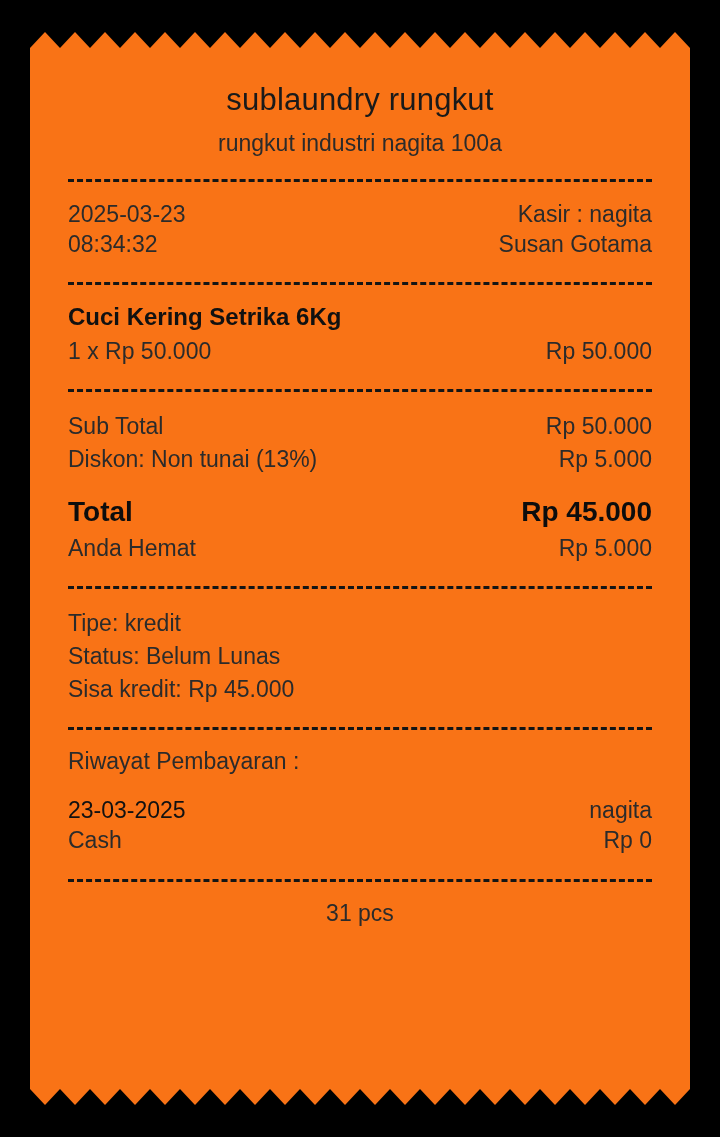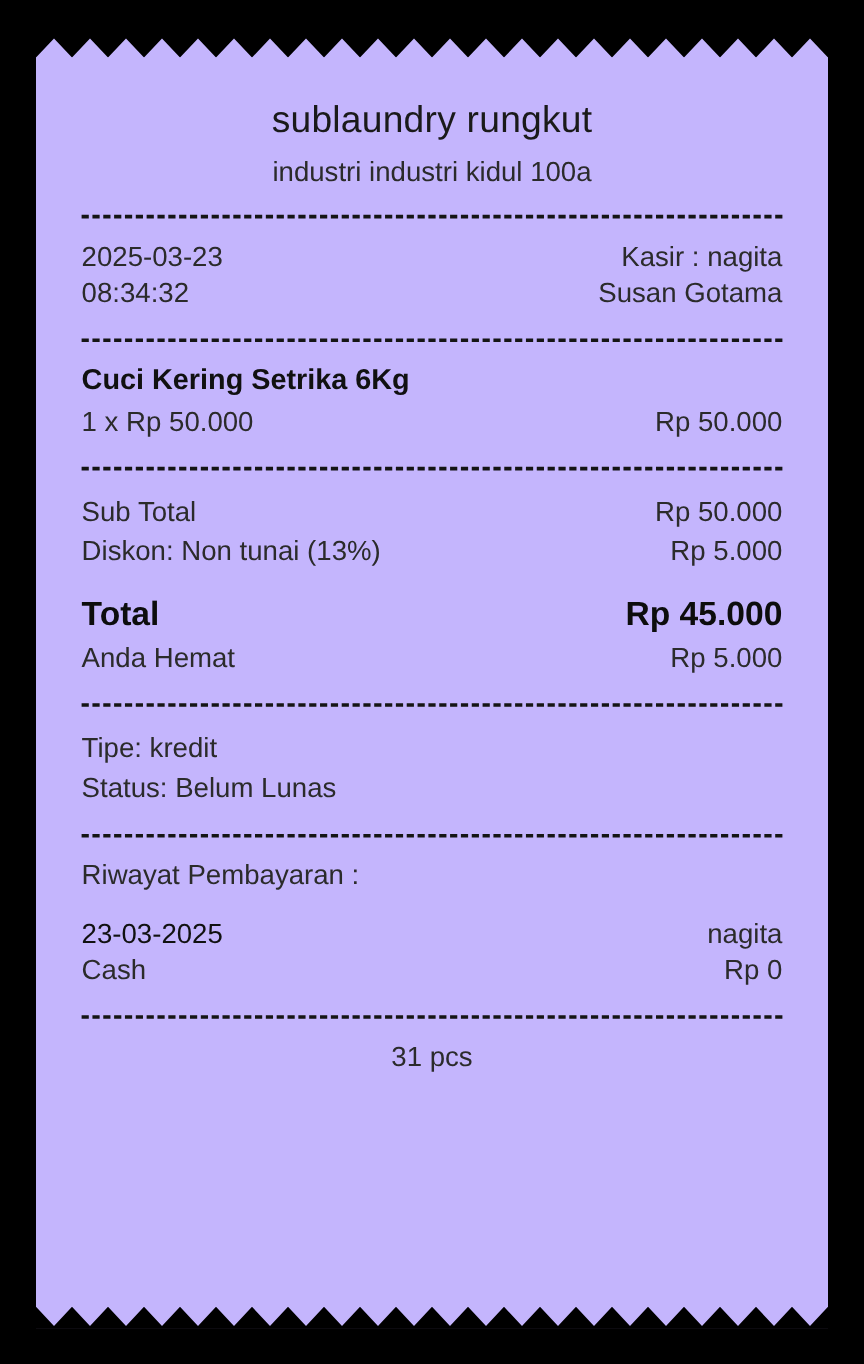--- a/index.html
+++ b/index.html
@@ -19,21 +19,21 @@
     top: 30px;
     width: 660px;
     height: 1077px;
   }
   .receipt {
     position: absolute;
     left: 0;
     top: 0;
     width: 660px;
     height: 1077px;
-    background: #c4b5fd;
+    background: #f97316;
     box-sizing: border-box;
     padding: 30px 38px 20px 38px;
     
     -webkit-mask-image:
       linear-gradient(#000 0 0);
   }
   .zigsvg { position: absolute; left: 0; z-index: 6; display: block; }
   .zigsvg.top { top: 0; }
   .zigsvg.bottom { bottom: 0; }
 
@@ -112,21 +112,21 @@
 
 <div class="receipt-wrap">
 
   <svg class="zigsvg top" width="660" height="18" viewBox="0 0 660 18" preserveAspectRatio="none">
     <polygon fill="#000000" points="0,0 660,0 660,18 645,2 630,18 615,2 600,18 585,2 570,18 555,2 540,18 525,2 510,18 495,2 480,18 465,2 450,18 435,2 420,18 405,2 390,18 375,2 360,18 345,2 330,18 315,2 300,18 285,2 270,18 255,2 240,18 225,2 210,18 195,2 180,18 165,2 150,18 135,2 120,18 105,2 90,18 75,2 60,18 45,2 30,18 15,2 0,18"></polygon>
   </svg>
 
   <div class="receipt">
 
     <div class="store-name">sublaundry rungkut</div>
-    <div class="store-addr">industri industri kidul 100a</div>
+    <div class="store-addr">rungkut industri nagita 100a</div>
 
     <div class="divider"></div>
 
     <div class="row tight">
       <span class="left">2025-03-23</span>
       <span class="right">Kasir : nagita</span>
     </div>
     <div class="row tight">
       <span class="left">08:34:32</span>
       <span class="right">Susan Gotama</span>
@@ -165,20 +165,24 @@
 
     <div class="divider"></div>
 
     <div class="row">
       <span class="left">Tipe: kredit</span>
     </div>
     <div class="row">
       <span class="left">Status: Belum Lunas</span>
       <span class="right"></span>
     </div>
+    <div class="row">
+      <span class="left">Sisa kredit: Rp 45.000</span>
+      <span class="right"></span>
+    </div>
 
     <div class="divider"></div>
 
     <div class="section-label">Riwayat Pembayaran :</div>
 
     <div class="spacer-sm"></div>
 
     <div class="pay-head">
       <span class="date">23-03-2025</span>
       <span class="who">nagita</span>

